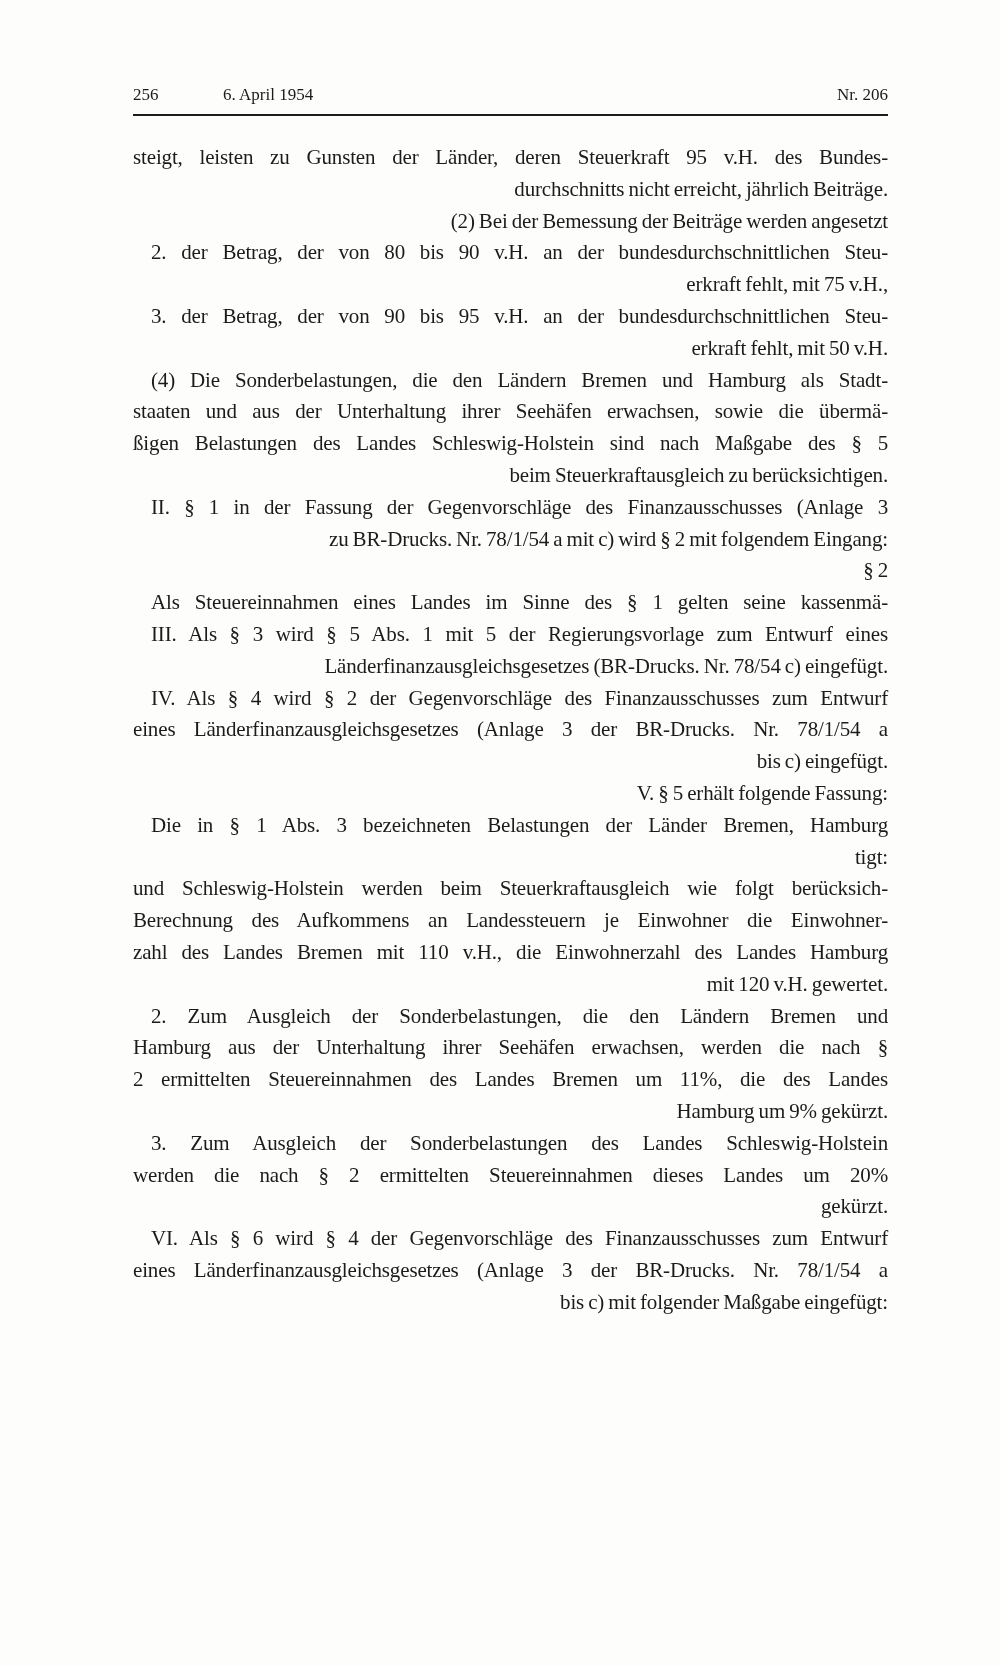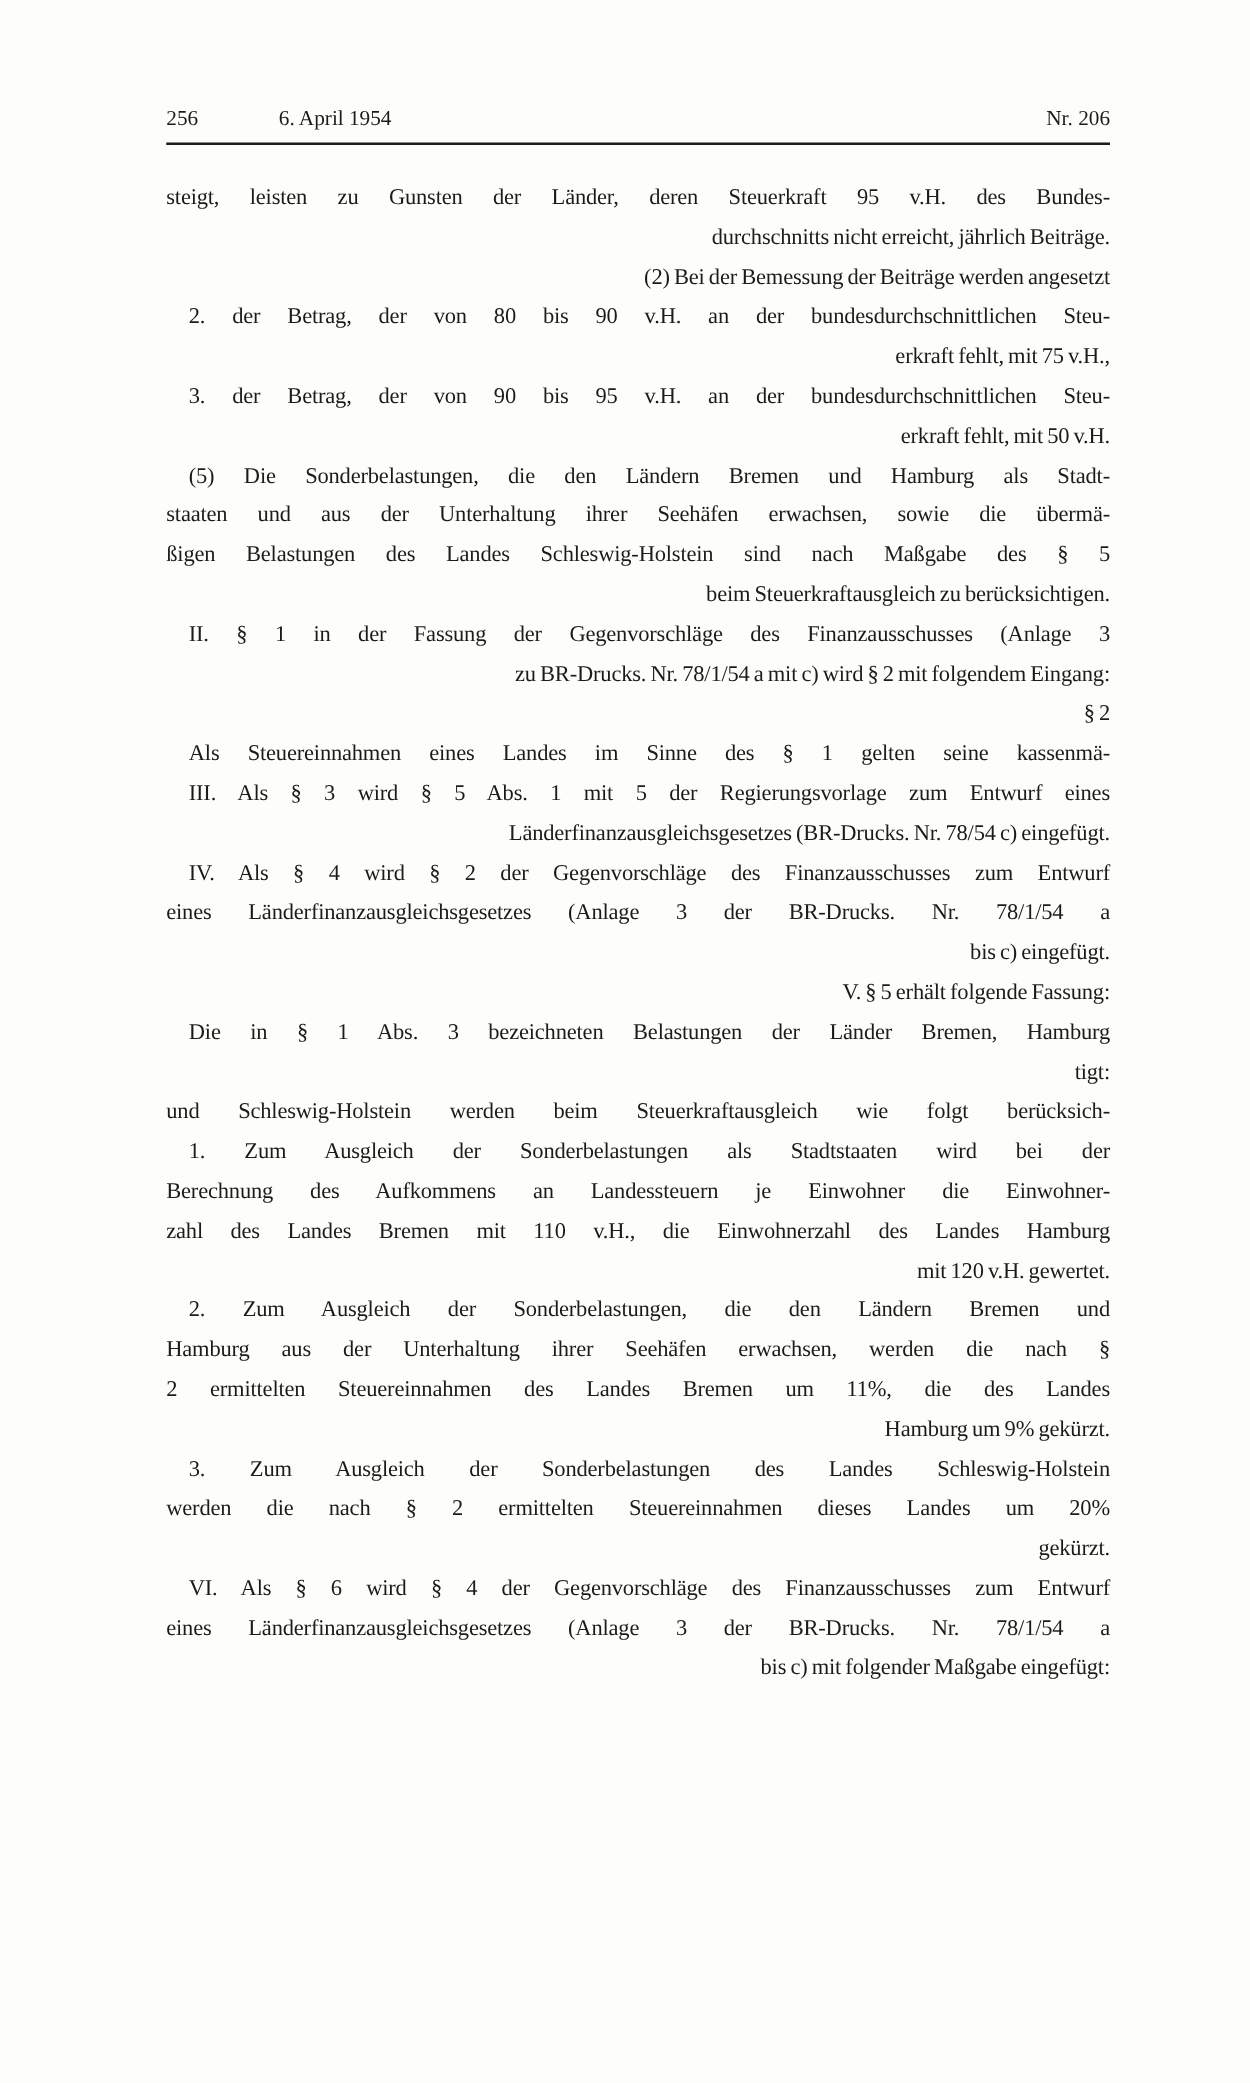--- a/index.html
+++ b/index.html
@@ -35,21 +35,21 @@
     top: 114px;
     left: 133px;
     width: 755px;
     border-top: 2px solid #1c1c1c;
   }
   .page-body {
     position: absolute;
     top: 142px;
     left: 133px;
     width: 755px;
-    font-size: 18px;
+    font-size: 21px;
     line-height: 31.8px;
     letter-spacing: -0.15px;
     word-spacing: -1px;
   }
   .para { margin: 0; padding: 0; }
   .line {
     display: block;
     text-align: right;
     white-space: normal;
   }
@@ -81,21 +81,21 @@
       </p>
       <p class="para">
         <span class="line jl ind">2. der Betrag, der von 80 bis 90 v.H. an der bundesdurchschnittlichen Steu-</span>
         <span class="line">erkraft fehlt, mit 75 v.H.,</span>
       </p>
       <p class="para">
         <span class="line jl ind">3. der Betrag, der von 90 bis 95 v.H. an der bundesdurchschnittlichen Steu-</span>
         <span class="line">erkraft fehlt, mit 50 v.H.</span>
       </p>
       <p class="para">
-        <span class="line jl ind">(5) Die Sonderbelastungen, die den Ländern Bremen und Hamburg als Stadt-</span>
+        <span class="line jl ind">(4) Die Sonderbelastungen, die den Ländern Bremen und Hamburg als Stadt-</span>
         <span class="line jl">staaten und aus der Unterhaltung ihrer Seehäfen erwachsen, sowie die übermä-</span>
         <span class="line jl">ßigen Belastungen des Landes Schleswig-Holstein sind nach Maßgabe des § 5</span>
         <span class="line">beim Steuerkraftausgleich zu berücksichtigen.</span>
       </p>
       <p class="para">
         <span class="line jl ind">II. § 1 in der Fassung der Gegenvorschläge des Finanzausschusses (Anlage 3</span>
         <span class="line">zu BR-Drucks. Nr. 78/1/54 a mit c) wird § 2 mit folgendem Eingang:</span>
       </p>
       <p class="para">
         <span class="line ind">§ 2</span>
@@ -114,21 +114,20 @@
       </p>
       <p class="para">
         <span class="line ind">V. § 5 erhält folgende Fassung:</span>
       </p>
       <p class="para">
         <span class="line jl ind">Die in § 1 Abs. 3 bezeichneten Belastungen der Länder Bremen, Hamburg</span>
         <span class="line">tigt:</span>
         <span class="line jl">und Schleswig-Holstein werden beim Steuerkraftausgleich wie folgt berücksich-</span>
       </p>
       <p class="para">
-        <span class="line jl ind">1. Zum Ausgleich der Sonderbelastungen als Stadtstaaten wird bei der</span>
         <span class="line jl">Berechnung des Aufkommens an Landessteuern je Einwohner die Einwohner-</span>
         <span class="line jl">zahl des Landes Bremen mit 110 v.H., die Einwohnerzahl des Landes Hamburg</span>
         <span class="line">mit 120 v.H. gewertet.</span>
       </p>
       <p class="para">
         <span class="line jl ind">2. Zum Ausgleich der Sonderbelastungen, die den Ländern Bremen und</span>
         <span class="line jl">Hamburg aus der Unterhaltung ihrer Seehäfen erwachsen, werden die nach §</span>
         <span class="line jl">2 ermittelten Steuereinnahmen des Landes Bremen um 11%, die des Landes</span>
         <span class="line">Hamburg um 9% gekürzt.</span>
       </p>

